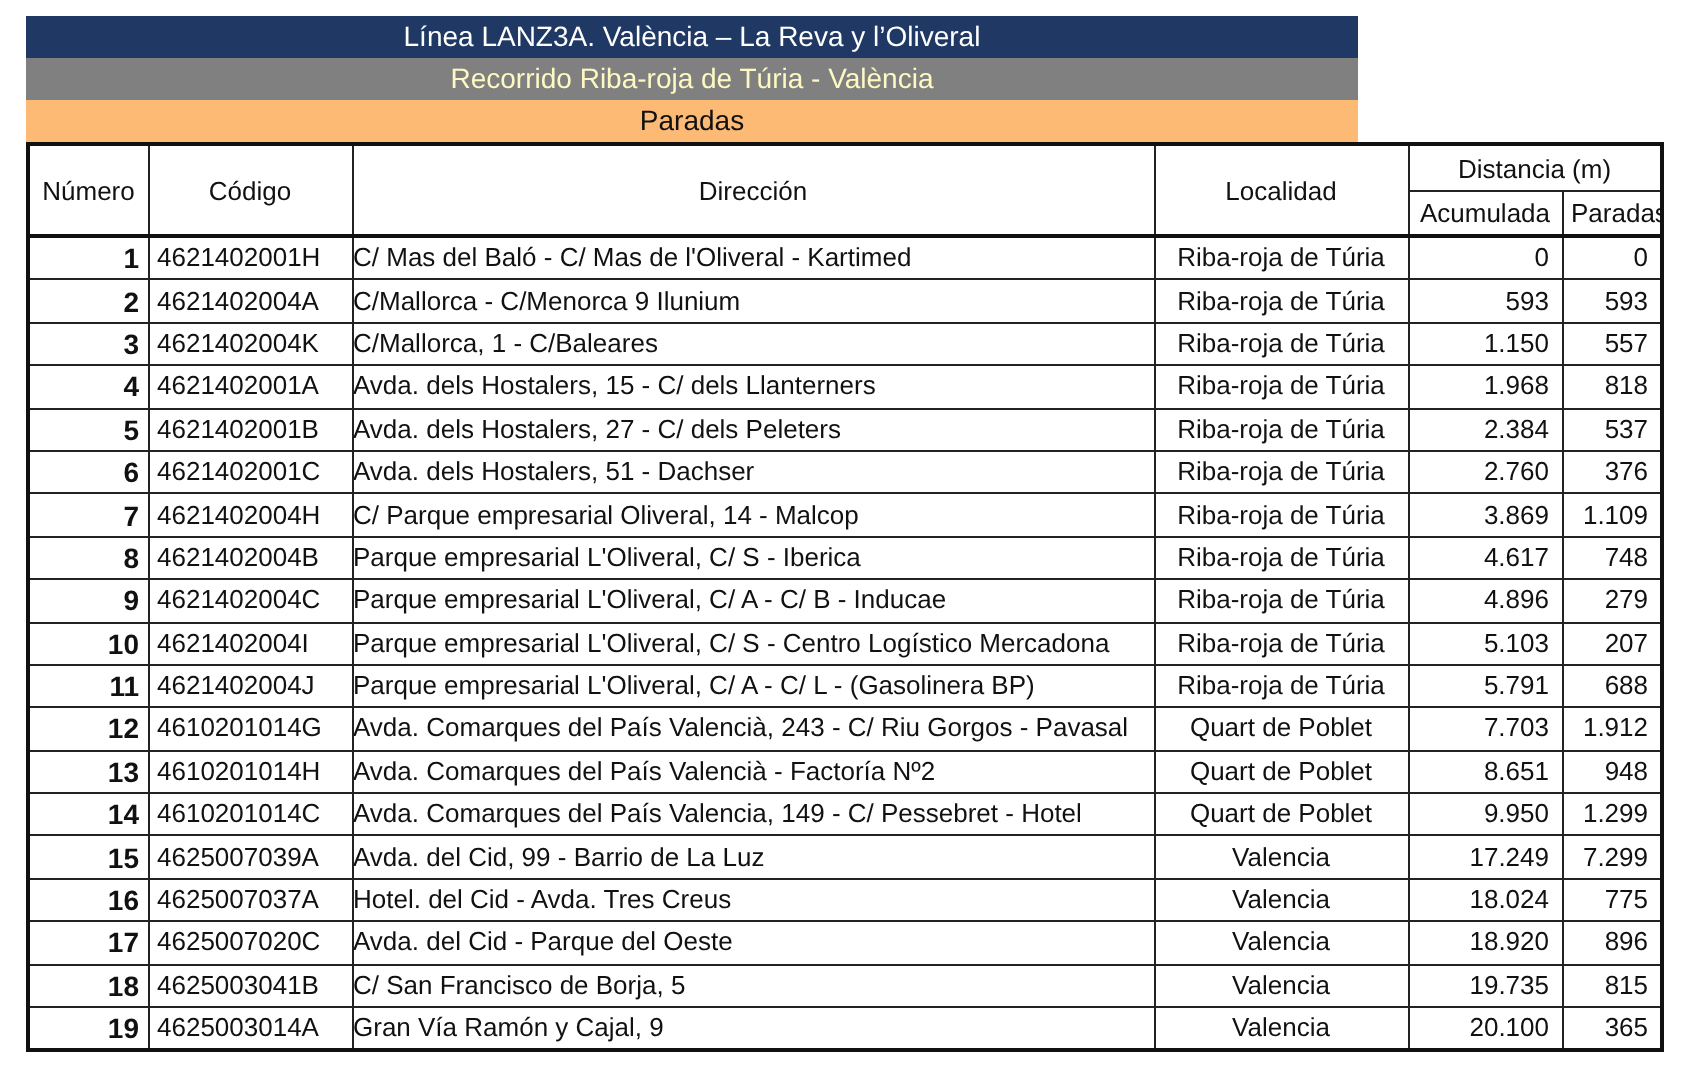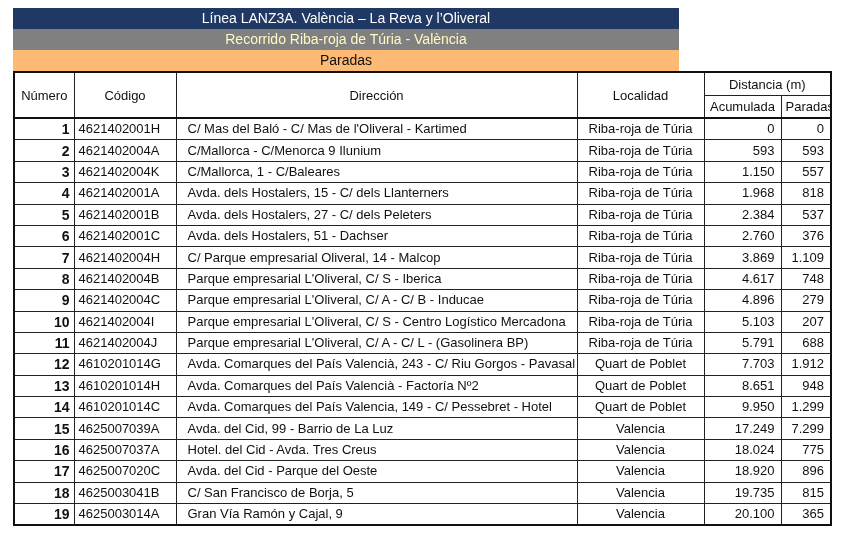--- a/index.html
+++ b/index.html
@@ -13,21 +13,21 @@
   table { border-collapse: collapse; width: 817px; table-layout: fixed; font-size: 13px; }
   th, td { border: 1px solid #222; padding: 0 4px; white-space: nowrap; overflow: hidden; }
   table { border: 2px solid #111; }
   th { font-weight: normal; font-size: 13px; text-align: center; }
   thead tr.h1 th { height: 22px; }
   thead tr.h2 th { height: 21px; }
   thead { border-bottom: 2px solid #111; }
   tbody td { height: 20.4px; line-height: 20px; }
   td.num { text-align: right; font-weight: bold; font-size: 14px; padding-right: 4px; }
   td.code { text-align: left; }
-  td.dir { text-align: left; padding-left: 11px; }
+  td.dir { text-align: left; padding-left: 0; }
   td.loc { text-align: center; }
   td.acum, td.parc { text-align: right; padding-right: 6px; }
   col.c-num { width: 60px; }
   col.c-code { width: 102px; }
   col.c-dir { width: 401px; }
   col.c-loc { width: 127px; }
   col.c-acum { width: 77px; }
   col.c-parc { width: 50px; }
 </style>
 </head>

